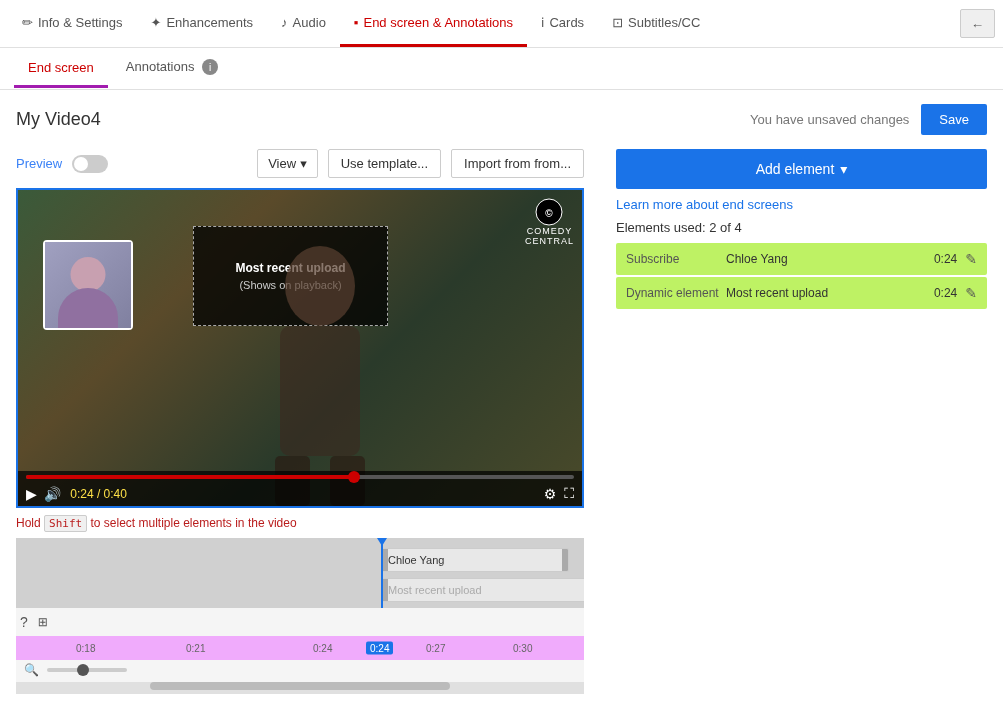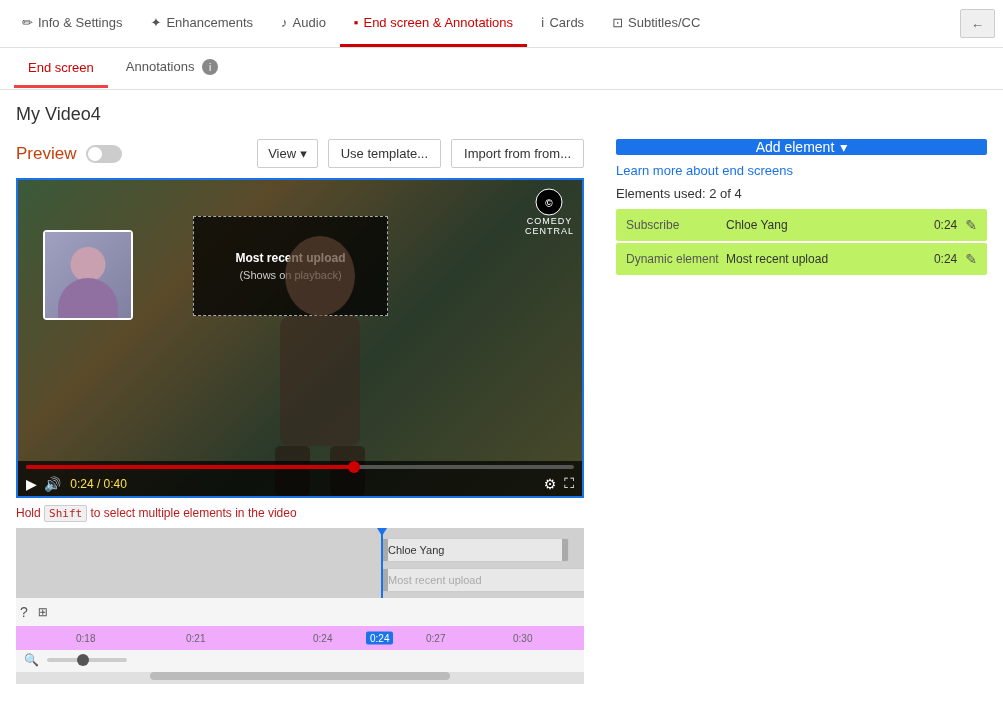--- a/index.html
+++ b/index.html
@@ -44,21 +44,21 @@
       padding: 0 14px;
     }
     .sub-tab {
       padding: 10px 14px;
       cursor: pointer;
       font-size: 13px;
       color: #555;
       border-bottom: 3px solid transparent;
       margin-right: 4px;
     }
-    .sub-tab.active { color: #c00; border-bottom: 3px solid #ef4444; }
+    .sub-tab.active { color: #c00; border-bottom: 3px solid #a21caf; }
     .info-icon {
       display: inline-flex;
       align-items: center;
       justify-content: center;
       width: 16px;
       height: 16px;
       border-radius: 50%;
       background: #888;
       color: #fff;
       font-size: 10px;
@@ -93,21 +93,21 @@
     }
     .left-panel { flex: 0 0 600px; padding: 0 16px; }
 
     
     .preview-controls {
       display: flex;
       align-items: center;
       gap: 10px;
       margin-bottom: 10px;
     }
-    .preview-label { font-size: 17px; color: #c2410c; }
+    .preview-label { font-size: 13px; color: #3b82f6; }
     .toggle {
       width: 36px;
       height: 18px;
       background: #ccc;
       border-radius: 9px;
       cursor: pointer;
       position: relative;
     }
     .toggle::after {
       content: '';
@@ -463,20 +463,21 @@
       flex: 1;
       padding: 0 16px;
       min-width: 0;
     }
     .add-element-btn {
       width: 100%;
       background: #1a73e8;
       color: #fff;
       border: none;
       border-radius: 2px;
+      padding: 12px;
       font-size: 14px;
       cursor: pointer;
       display: flex;
       align-items: center;
       justify-content: center;
       gap: 6px;
     }
     .learn-more-link {
       display: block;
       color: #1a73e8;
@@ -554,20 +555,24 @@
     <span>End screen</span>
   </div>
   <div class="sub-tab">
     <span>Annotations</span>
     <span class="info-icon">i</span>
   </div>
 </div>
 
 <div class="title-bar">
   <h1>My Video4</h1>
+  <div class="title-bar-right">
+    <span class="unsaved-text">You have unsaved changes</span>
+    <button class="save-btn">Save</button>
+  </div>
 </div>
 
 <div class="main-content">
 
   <div class="left-panel">
 
     <div class="preview-controls">
       <span class="preview-label">Preview</span>
       <div class="toggle"></div>
       <div class="spacer"></div>

